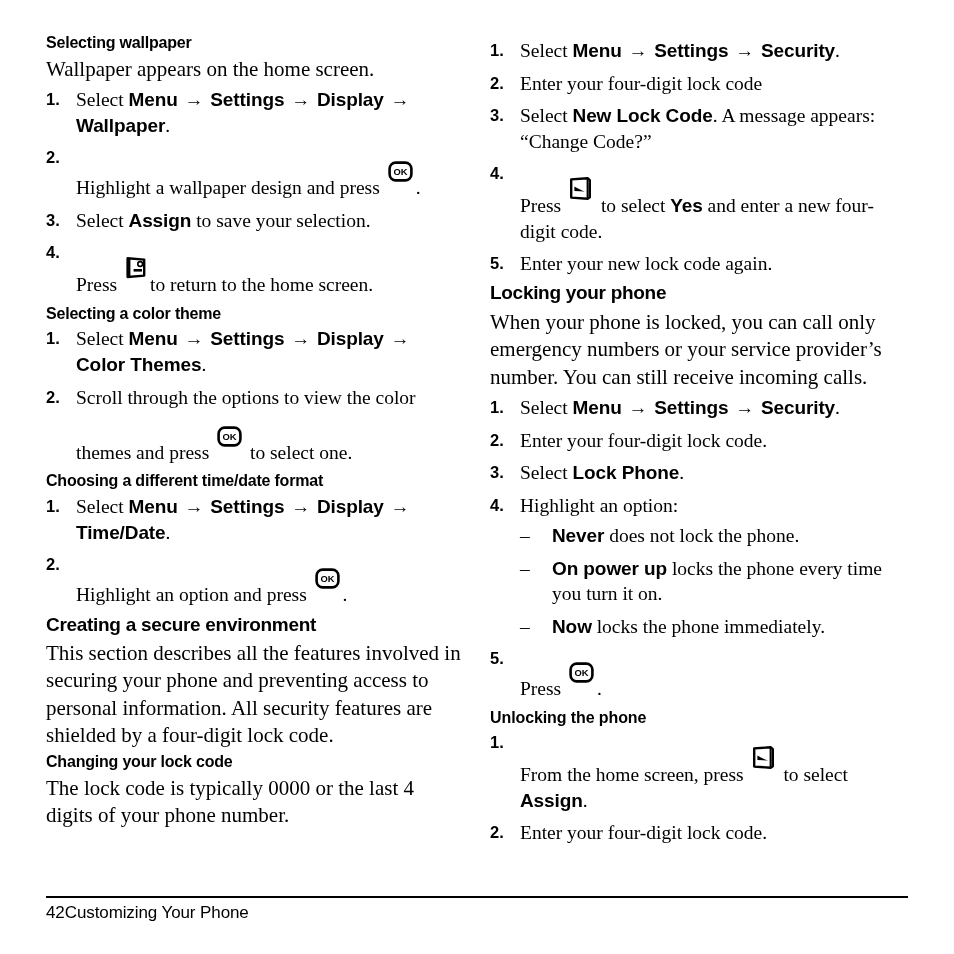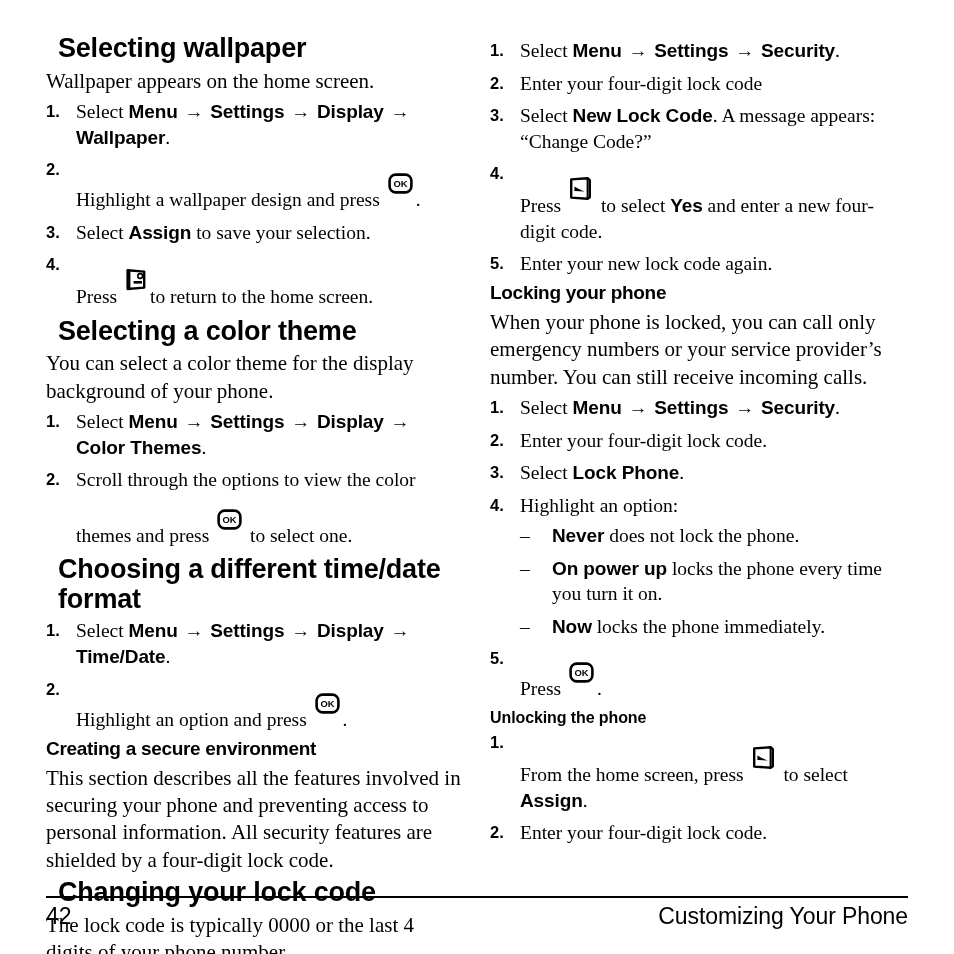--- a/index.html
+++ b/index.html
@@ -42,24 +42,24 @@
     font-weight: bold;
     font-size: 19px;
     line-height: 1.08;
     letter-spacing: -0.3px;
     margin: 0 0 5px 0;
     padding: 0;
   }
   h2.h-sec {
     font-family: "Liberation Sans Narrow", "Liberation Sans", sans-serif;
     font-weight: bold;
-    font-size: 27px;
+    font-size: 16px;
     line-height: 1.1;
     letter-spacing: -0.2px;
-    margin: 0 0 4px 12px;
+    margin: 0 0 4px 0;
     padding: 0;
   }
   h3.h-sub {
     font-family: "Liberation Sans Narrow", "Liberation Sans", sans-serif;
     font-weight: bold;
     font-size: 16px;
     line-height: 1.1;
     letter-spacing: -0.1px;
     margin: 0 0 2px 0;
     padding: 0;
@@ -148,24 +148,23 @@
     top: 896px;
     width: 862px;
   }
   .footer-rule {
     border-top: 2.6px solid #000;
     width: 100%;
     margin-bottom: 5px;
   }
   .footer-row {
     display: flex;
-    justify-content: space-between;
     align-items: baseline;
     font-family: "Liberation Sans Narrow", "Liberation Sans", sans-serif;
-    font-size: 23px;
+    font-size: 17px;
     letter-spacing: -0.1px;
   }
 </style>
 </head>
 <body>
 
 <div class="page">
 
   <div class="columns">
     <div class="col" id="col-left">
@@ -179,21 +178,20 @@
                 </svg></span><span>.</span></span></li>
           <li><span class="num">3.</span><span><span>Select </span><span class="ui">Assign</span><span> to save your selection.</span></span></li>
           <li><span class="num">4.</span><span><span>Press </span><span class="key"><svg width="22" height="23" viewBox="0 0 22 23">
                   <path d="M2.6 2.2 L19.2 3.6 L19.2 19.6 L2.6 21 Z" fill="none" stroke="#000" stroke-width="2.4" stroke-linejoin="round"></path>
                   <rect x="2.0" y="2.2" width="3.4" height="18.8" fill="#000"></rect>
                   <circle cx="15.2" cy="8.0" r="2.4" fill="none" stroke="#000" stroke-width="1.6"></circle>
                   <rect x="8.6" y="13.0" width="8.4" height="2.6" fill="#000"></rect>
                 </svg></span><span>to return to the home screen.</span></span></li>
         </ol>
         <h2 class="h-sec sp-before-sec">Selecting a color theme</h2>
-        <p class="body">You can select a color theme for the display background of your phone.</p>
         <ol class="steps">
           <li><span class="num">1.</span><span><span>Select </span><span class="ui">Menu</span><span class="arrow"> → </span><span class="ui">Settings</span><span class="arrow"> → </span><span class="ui">Display</span><span class="arrow"> → </span><br><span class="ui">Color Themes</span><span>.</span></span></li>
           <li><span class="num">2.</span><span><span>Scroll through the options to view the color themes and press </span><span class="key"><svg width="25" height="21" viewBox="0 0 25 21">
                   <rect x="1.6" y="1.6" width="21.8" height="17.8" rx="6.2" ry="6.2" fill="none" stroke="#000" stroke-width="2.6"></rect>
                   <text x="12.5" y="14.3" font-family="Liberation Sans, sans-serif" font-size="9.4" font-weight="bold" text-anchor="middle" fill="#000">OK</text>
                 </svg></span><span> to select one.</span></span></li>
         </ol>
         <h2 class="h-sec sp-before-sec">Choosing a different time/date format</h2>
         <ol class="steps">
           <li><span class="num">1.</span><span><span>Select </span><span class="ui">Menu</span><span class="arrow"> → </span><span class="ui">Settings</span><span class="arrow"> → </span><span class="ui">Display</span><span class="arrow"> → </span><br><span class="ui">Time/Date</span><span>.</span></span></li>

